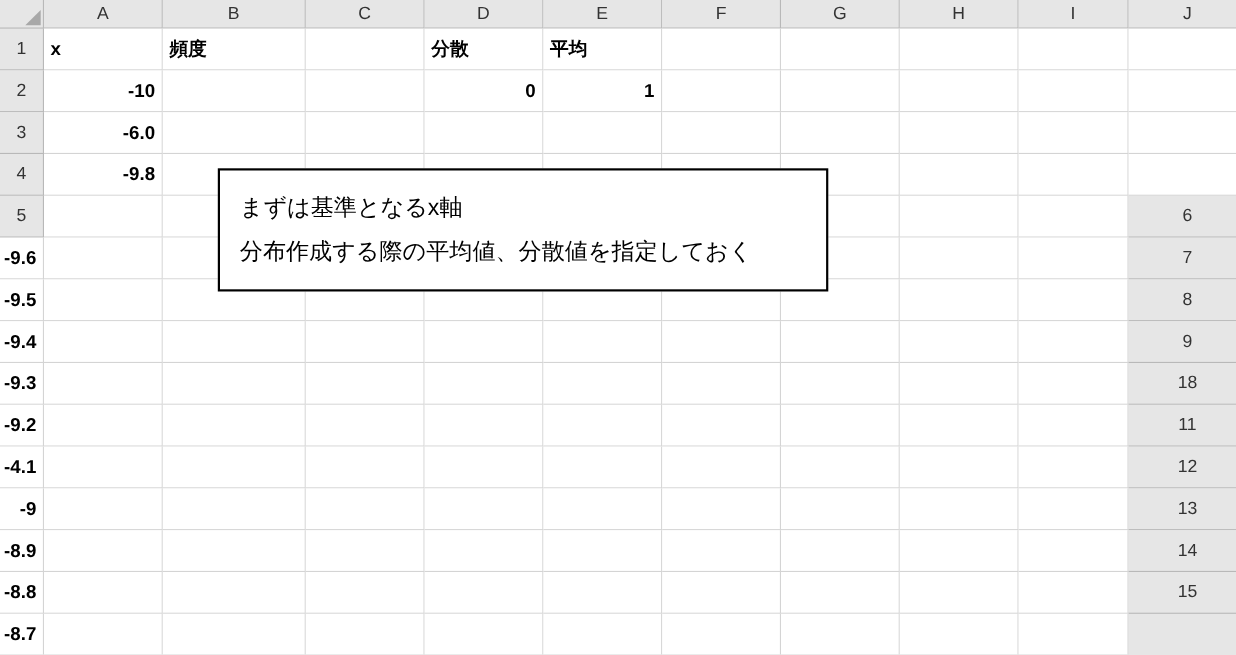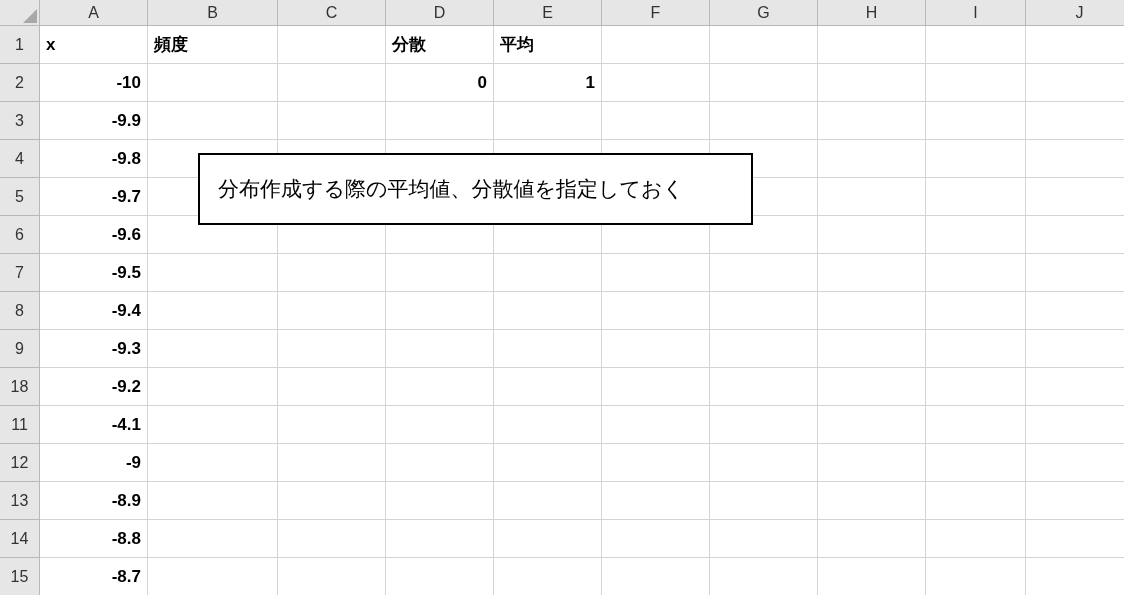--- a/index.html
+++ b/index.html
@@ -129,21 +129,21 @@
     <div class="cell text-left"></div>
     <div class="cell text-left"></div>
     <div class="cell text-right bold">0</div>
     <div class="cell text-right bold">1</div>
     <div class="cell text-left"></div>
     <div class="cell text-left"></div>
     <div class="cell text-left"></div>
     <div class="cell text-left"></div>
     <div class="cell text-left"></div>
     <div class="row-header">3</div>
-    <div class="cell text-right bold">-9.9</div>
+    <div class="cell text-right bold">-6.0</div>
     <div class="cell text-left"></div>
     <div class="cell text-left"></div>
     <div class="cell text-left"></div>
     <div class="cell text-left"></div>
     <div class="cell text-left"></div>
     <div class="cell text-left"></div>
     <div class="cell text-left"></div>
     <div class="cell text-left"></div>
     <div class="cell text-left"></div>
     <div class="row-header">4</div>
@@ -151,21 +151,20 @@
     <div class="cell text-left"></div>
     <div class="cell text-left"></div>
     <div class="cell text-left"></div>
     <div class="cell text-left"></div>
     <div class="cell text-left"></div>
     <div class="cell text-left"></div>
     <div class="cell text-left"></div>
     <div class="cell text-left"></div>
     <div class="cell text-left"></div>
     <div class="row-header">5</div>
-    <div class="cell text-right bold">-9.7</div>
     <div class="cell text-left"></div>
     <div class="cell text-left"></div>
     <div class="cell text-left"></div>
     <div class="cell text-left"></div>
     <div class="cell text-left"></div>
     <div class="cell text-left"></div>
     <div class="cell text-left"></div>
     <div class="cell text-left"></div>
     <div class="cell text-left"></div>
     <div class="row-header">6</div>
@@ -276,14 +275,15 @@
     <div class="cell text-left"></div>
     <div class="cell text-left"></div>
     <div class="cell text-left"></div>
     <div class="cell text-left"></div>
     <div class="cell text-left"></div>
   </div>
 
 <div id="grid-body"></div>
 
 <div class="text-box" style="top:153px;left:198px;width:555px;">
+  <div>まずは基準となるx軸</div>
   <div>分布作成する際の平均値、分散値を指定しておく</div>
 </div>
 
 </body></html>

